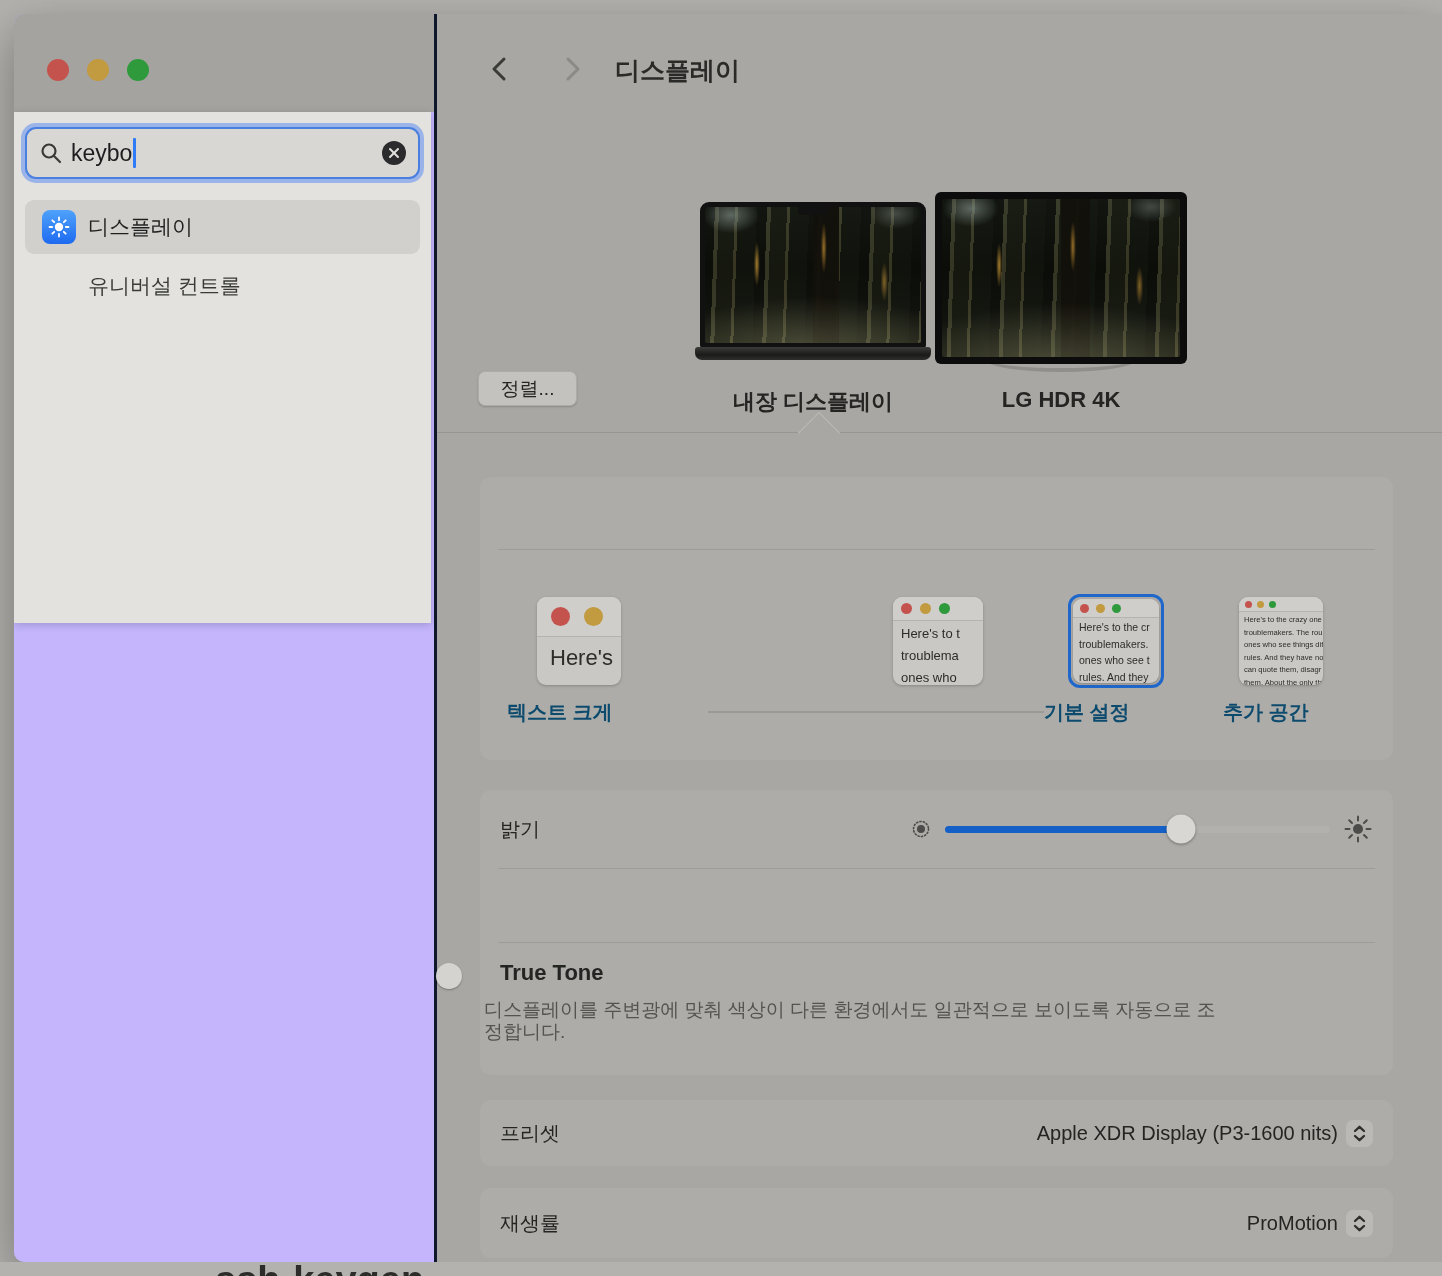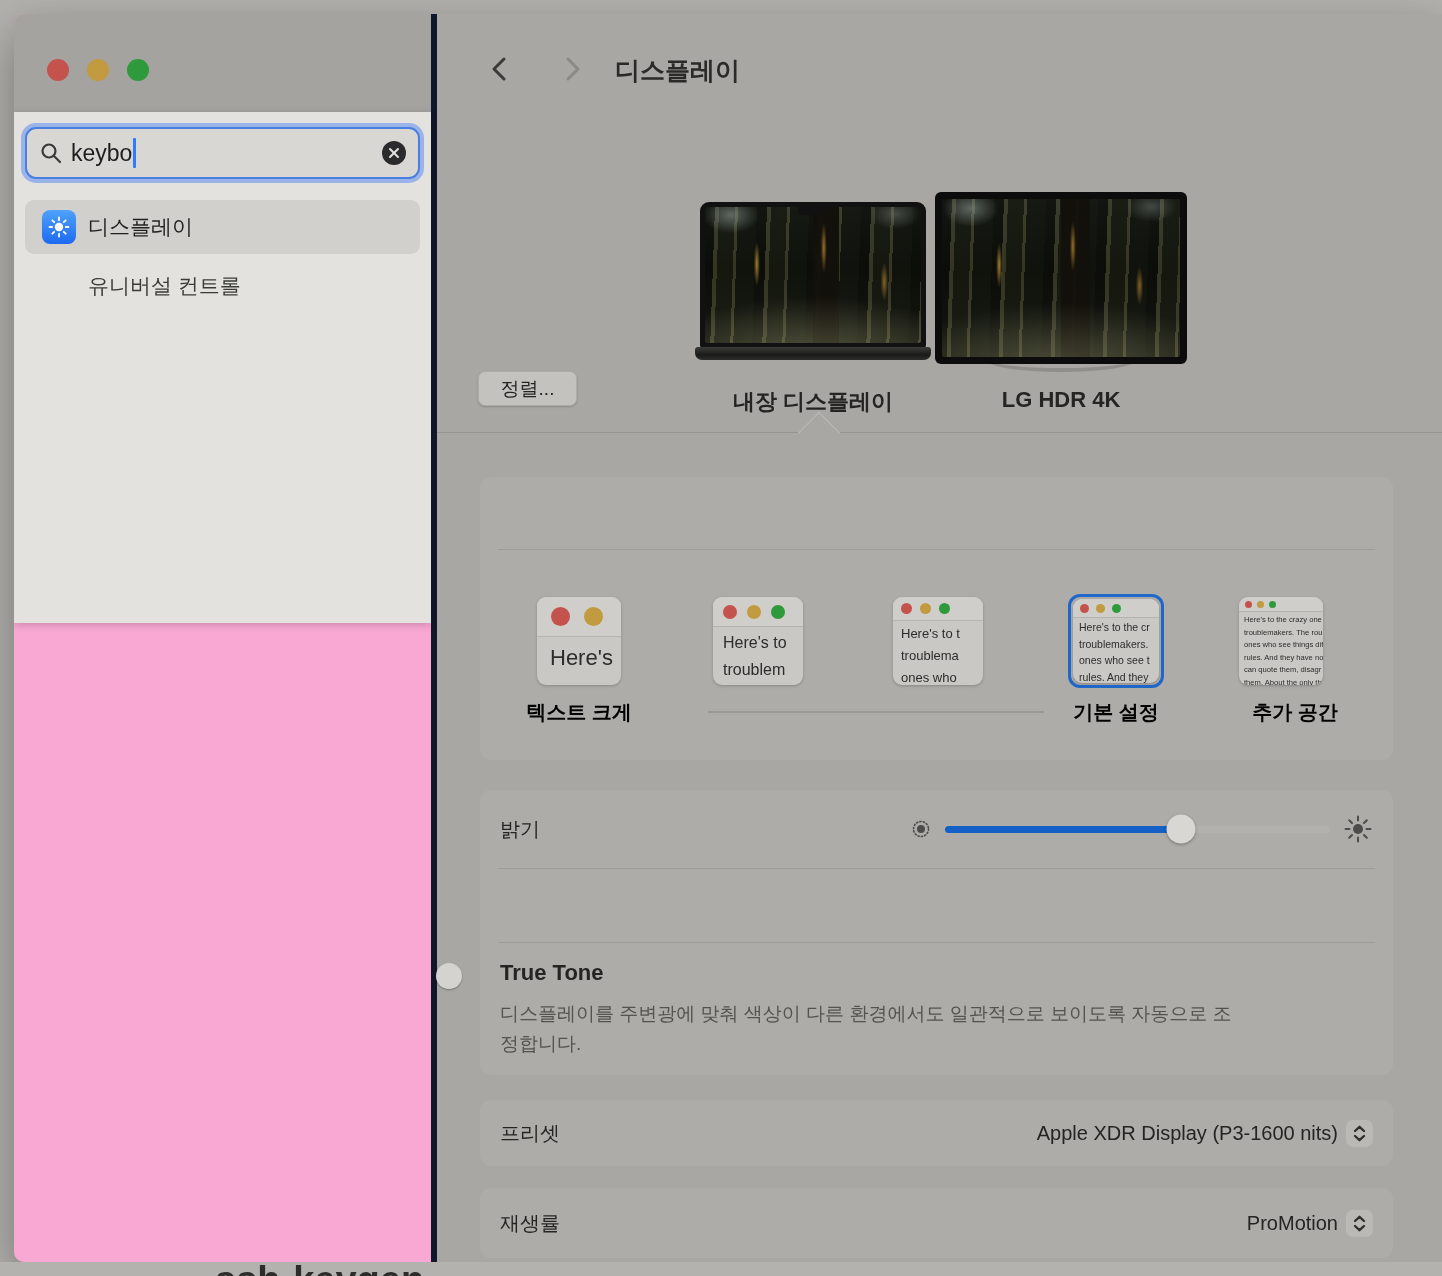--- a/index.html
+++ b/index.html
@@ -16,21 +16,21 @@
   .window {
     position:absolute; left:14px; top:14px; width:1428px; height:1248px;
     border-radius:10px 0 0 10px;
     background:#a8a7a3;
     box-shadow:0 18px 50px rgba(0,0,0,.35);
     overflow:hidden;
     display:flex;
   }
 
   
-  .sidebar { position:relative; width:423px; height:100%; background:#f9a8d4; flex:0 0 auto; border-right:6px solid #0f172a; }
+  .sidebar { position:relative; width:423px; height:100%; background:#c4b5fd; flex:0 0 auto; border-right:3px solid #0f172a; }
   .titlebar { position:absolute; left:0; top:0; width:100%; height:98px; background:#a4a3a0; }
   .traffic { position:absolute; top:45px; left:33px; display:flex; gap:18px; }
   .tl { width:22px; height:22px; border-radius:50%; }
   .tl.red { background:#c4534d; } .tl.yellow { background:#c29a3f; } .tl.green { background:#2f9a3c; }
 
   .search-panel {
     position:absolute; left:0; top:98px; width:417px; height:511px;
     background:#e3e2df; box-shadow:0 2px 8px rgba(0,0,0,.18);
   }
   .search-field {
@@ -131,30 +131,30 @@
   .t3 .bar { height:24px; padding-left:8px; gap:8px; } .t3 .dot { width:11px; height:11px; }
   .t3 .txt { font-size:13px; line-height:18px; padding:4px 0 0 8px; }
   .t4sel { position:absolute; left:588px; top:117px; width:96px; height:94px;
     border:3px solid #1f67cb; border-radius:12px; padding:2px; }
   .t4 { position:relative; left:0; top:0; width:86px; height:84px; }
   .t4 .bar { height:19px; padding-left:7px; gap:7px; } .t4 .dot { width:9px; height:9px; }
   .t4 .txt { font-size:10.5px; line-height:13.5px; padding:3px 0 0 6px; }
   .t5 { left:759px; width:84px; height:88px; }
   .t5 .bar { height:15px; padding-left:6px; gap:5px; } .t5 .dot { width:7px; height:7px; }
   .t5 .txt { font-size:7.6px; line-height:9.6px; padding:3px 0 0 5px; }
-  .scale-label { position:absolute; top:222px; font-size:20px; font-weight:bold; color:#000000; text-align:center; }
+  .scale-label { position:absolute; top:222px; font-size:20px; font-weight:bold; color:#0c4a6e; }
   .sl1 { left:27px; width:144px; } .sl4 { left:564px; width:144px; } .sl5 { left:743px; width:144px; }
   .scale-track { position:absolute; left:228px; top:234px; width:336px; height:2px; background:#9a9995; }
 
   
   .row-bright { height:78px; }
   .row-auto { position:absolute; top:79px; left:0; right:0; height:73px; }
   .tt-block { position:absolute; top:153px; left:0; right:0; bottom:0; }
   .tt-title { position:absolute; left:20px; top:17px; font-size:22px; font-weight:bold; color:#242423; }
-  .tt-desc { position:absolute; left:20px; top:56px; width:740px; font-size:19px; line-height:30px; color:#54534f; }
+  .tt-desc { position:absolute; left:4px; top:56px; width:740px; font-size:19px; line-height:22px; color:#54534f; }
   .tt-toggle { position:absolute; right:16px; top:18px; }
   .auto-toggle { position:absolute; right:16px; top:22px; }
 
   .slider-wrap { margin-left:auto; display:flex; align-items:center; gap:13px; }
   .sun { flex:0 0 auto; }
   .slider { position:relative; width:385px; height:7px; border-radius:4px; background:#b2b1ad; }
   .slider .fill { position:absolute; left:0; top:0; bottom:0; border-radius:4px; background:#1460c6; }
   .slider .thumb { position:absolute; top:50%; transform:translate(-50%,-50%);
     width:29px; height:29px; border-radius:50%; background:#d8d7d4;
     box-shadow:0 1px 3px rgba(0,0,0,.35); }
@@ -265,29 +265,20 @@
         <div class="hdivider" style="top:72px"></div>
 
         <div class="thumb t1">
           <div class="bar">
             <span class="dot r"></span>
             <span class="dot y"></span>
           </div>
           <div class="txt">Here's</div>
         </div>
 
-        <div class="thumb t2">
-          <div class="bar">
-            <span class="dot r"></span>
-            <span class="dot y"></span>
-            <span class="dot g"></span>
-          </div>
-          <div class="txt">Here's to</div>
-          <div class="txt">troublem</div>
-        </div>
 
         <div class="thumb t3">
           <div class="bar">
             <span class="dot r"></span>
             <span class="dot y"></span>
             <span class="dot g"></span>
           </div>
           <div class="txt">Here's to t</div>
           <div class="txt">troublema</div>
           <div class="txt">ones who</div>

